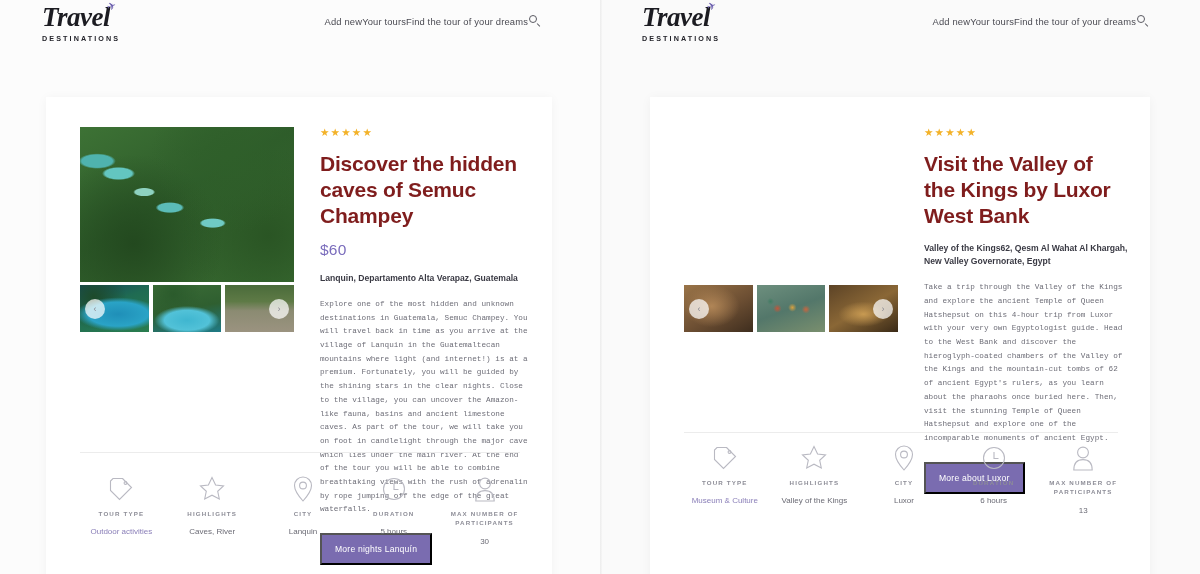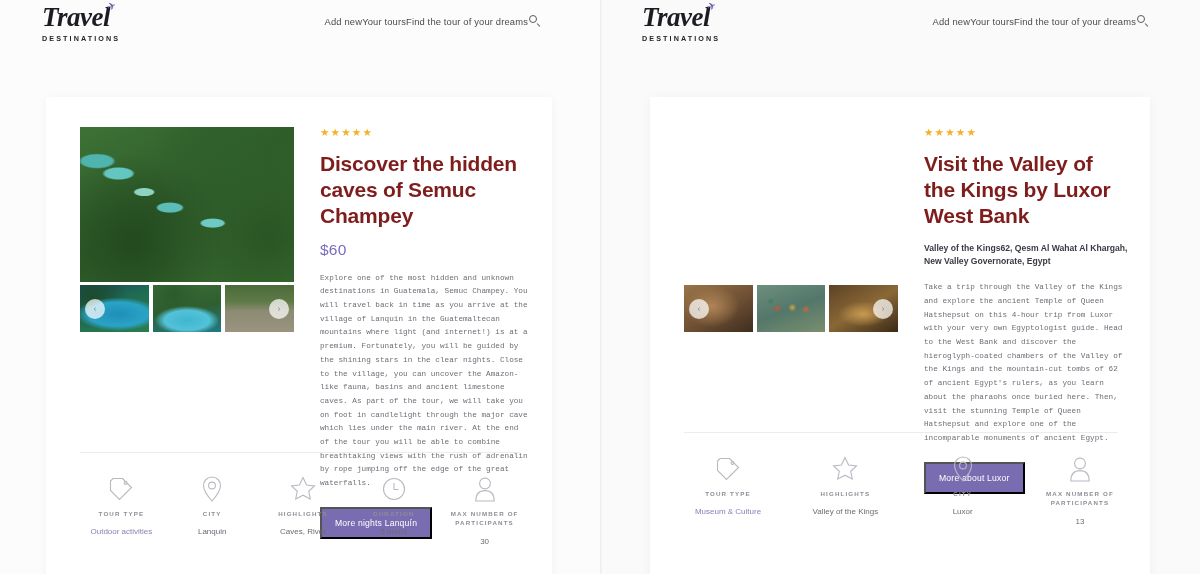--- a/index.html
+++ b/index.html
@@ -227,20 +227,21 @@
             </div>
             <div class="car-btn car-prev">‹</div>
             <div class="car-btn car-next">›</div>
           </div>
         </div>
 
         <div class="info">
           <div class="stars">★★★★★</div>
           <h1 class="tour-title">Discover the hidden caves of Semuc Champey</h1>
           <div class="tour-price">$60</div>
+          <div class="tour-address">Lanquin, Departamento Alta Verapaz, Guatemala</div>
           <p class="tour-desc">Explore one of the most hidden and unknown destinations in Guatemala, Semuc Champey. You will travel back in time as you arrive at the village of Lanquin in the Guatemaltecan mountains where light (and internet!) is at a premium. Fortunately, you will be guided by the shining stars in the clear nights. Close to the village, you can uncover the Amazon-like fauna, basins and ancient limestone caves. As part of the tour, we will take you on foot in candlelight through the major cave which lies under the main river. At the end of the tour you will be able to combine breathtaking views with the rush of adrenalin by rope jumping off the edge of the great waterfalls.</p>
           <button class="more-btn">More nights Lanquín</button>
         </div>
       </div>
 
       <div class="stats-divider" style="top:355px;"></div>
       <div class="stats" style="top:375px;">
 
         <div class="stat">
           <div class="stat-icon">
@@ -248,37 +249,37 @@
               <path d="M14.5 2.5 L23.5 11.5 L11.5 23.5 L2.5 14.5 L2.5 5 L5 2.5 Z"></path>
               <circle cx="17.5" cy="7" r="1.4"></circle>
             </svg>
           </div>
           <div class="stat-label">TOUR TYPE</div>
           <div class="stat-value accent">Outdoor activities</div>
         </div>
 
         <div class="stat">
           <div class="stat-icon">
+            <svg width="28" height="28" viewBox="0 0 28 28" fill="none" stroke="currentColor" stroke-width="1.1">
+              <path d="M14 2.5 L17.6 10 L25.5 10.9 L19.7 16.3 L21.3 24 L14 20.2 L6.7 24 L8.3 16.3 L2.5 10.9 L10.4 10 Z"></path>
+            </svg>
+          </div>
+          <div class="stat-label">HIGHLIGHTS</div>
+          <div class="stat-value">Caves, River</div>
+        </div>
+
+        <div class="stat">
+          <div class="stat-icon">
             <svg width="22" height="28" viewBox="0 0 22 28" fill="none" stroke="currentColor" stroke-width="1.1">
               <path d="M11 26 C11 26 19.5 16.5 19.5 10.5 A8.5 8.5 0 1 0 2.5 10.5 C2.5 16.5 11 26 11 26 Z"></path>
               <circle cx="11" cy="10.5" r="3.4"></circle>
             </svg>
           </div>
           <div class="stat-label">CITY</div>
           <div class="stat-value">Lanquin</div>
-        </div>
-
-        <div class="stat">
-          <div class="stat-icon">
-            <svg width="28" height="28" viewBox="0 0 28 28" fill="none" stroke="currentColor" stroke-width="1.1">
-              <path d="M14 2.5 L17.6 10 L25.5 10.9 L19.7 16.3 L21.3 24 L14 20.2 L6.7 24 L8.3 16.3 L2.5 10.9 L10.4 10 Z"></path>
-            </svg>
-          </div>
-          <div class="stat-label">HIGHLIGHTS</div>
-          <div class="stat-value">Caves, River</div>
         </div>
 
         <div class="stat">
           <div class="stat-icon">
             <svg width="26" height="26" viewBox="0 0 26 26" fill="none" stroke="currentColor" stroke-width="1.1">
               <circle cx="13" cy="13" r="10.5"></circle>
               <path d="M13 7 L13 13.5 L17.5 13.5"></path>
             </svg>
           </div>
           <div class="stat-label">DURATION</div>
@@ -345,21 +346,21 @@
         <div class="info">
           <div class="stars">★★★★★</div>
           <h1 class="tour-title">Visit the Valley of the Kings by Luxor West Bank</h1>
           <div class="tour-address">Valley of the Kings62, Qesm Al Wahat Al Khargah, New Valley Governorate, Egypt</div>
           <p class="tour-desc">Take a trip through the Valley of the Kings and explore the ancient Temple of Queen Hatshepsut on this 4-hour trip from Luxor with your very own Egyptologist guide. Head to the West Bank and discover the hieroglyph-coated chambers of the Valley of the Kings and the mountain-cut tombs of 62 of ancient Egypt's rulers, as you learn about the pharaohs once buried here. Then, visit the stunning Temple of Queen Hatshepsut and explore one of the incomparable monuments of ancient Egypt.</p>
           <button class="more-btn">More about Luxor</button>
         </div>
       </div>
 
       <div class="stats-divider" style="top:335px;"></div>
-      <div class="stats" style="top:355px;">
+      <div class="stats" style="top:344px;">
 
         <div class="stat">
           <div class="stat-icon">
             <svg width="26" height="26" viewBox="0 0 26 26" fill="none" stroke="currentColor" stroke-width="1.1">
               <path d="M14.5 2.5 L23.5 11.5 L11.5 23.5 L2.5 14.5 L2.5 5 L5 2.5 Z"></path>
               <circle cx="17.5" cy="7" r="1.4"></circle>
             </svg>
           </div>
           <div class="stat-label">TOUR TYPE</div>
           <div class="stat-value accent">Museum &amp; Culture</div>
@@ -379,20 +380,30 @@
           <div class="stat-icon">
             <svg width="22" height="28" viewBox="0 0 22 28" fill="none" stroke="currentColor" stroke-width="1.1">
               <path d="M11 26 C11 26 19.5 16.5 19.5 10.5 A8.5 8.5 0 1 0 2.5 10.5 C2.5 16.5 11 26 11 26 Z"></path>
               <circle cx="11" cy="10.5" r="3.4"></circle>
             </svg>
           </div>
           <div class="stat-label">CITY</div>
           <div class="stat-value">Luxor</div>
         </div>
 
+        <div class="stat">
+          <div class="stat-icon">
+            <svg width="26" height="26" viewBox="0 0 26 26" fill="none" stroke="currentColor" stroke-width="1.1">
+              <circle cx="13" cy="13" r="10.5"></circle>
+              <path d="M13 7 L13 13.5 L17.5 13.5"></path>
+            </svg>
+          </div>
+          <div class="stat-label">DURATION</div>
+          <div class="stat-value">6 hours</div>
+        </div>
 
         <div class="stat">
           <div class="stat-icon">
             <svg width="24" height="26" viewBox="0 0 24 26" fill="none" stroke="currentColor" stroke-width="1.1">
               <circle cx="12" cy="7.5" r="5.4"></circle>
               <path d="M2.8 25 C2.8 17.5 7 14.6 12 14.6 C17 14.6 21.2 17.5 21.2 25 Z"></path>
             </svg>
           </div>
           <div class="stat-label">MAX NUMBER OF PARTICIPANTS</div>
           <div class="stat-value">13</div>

